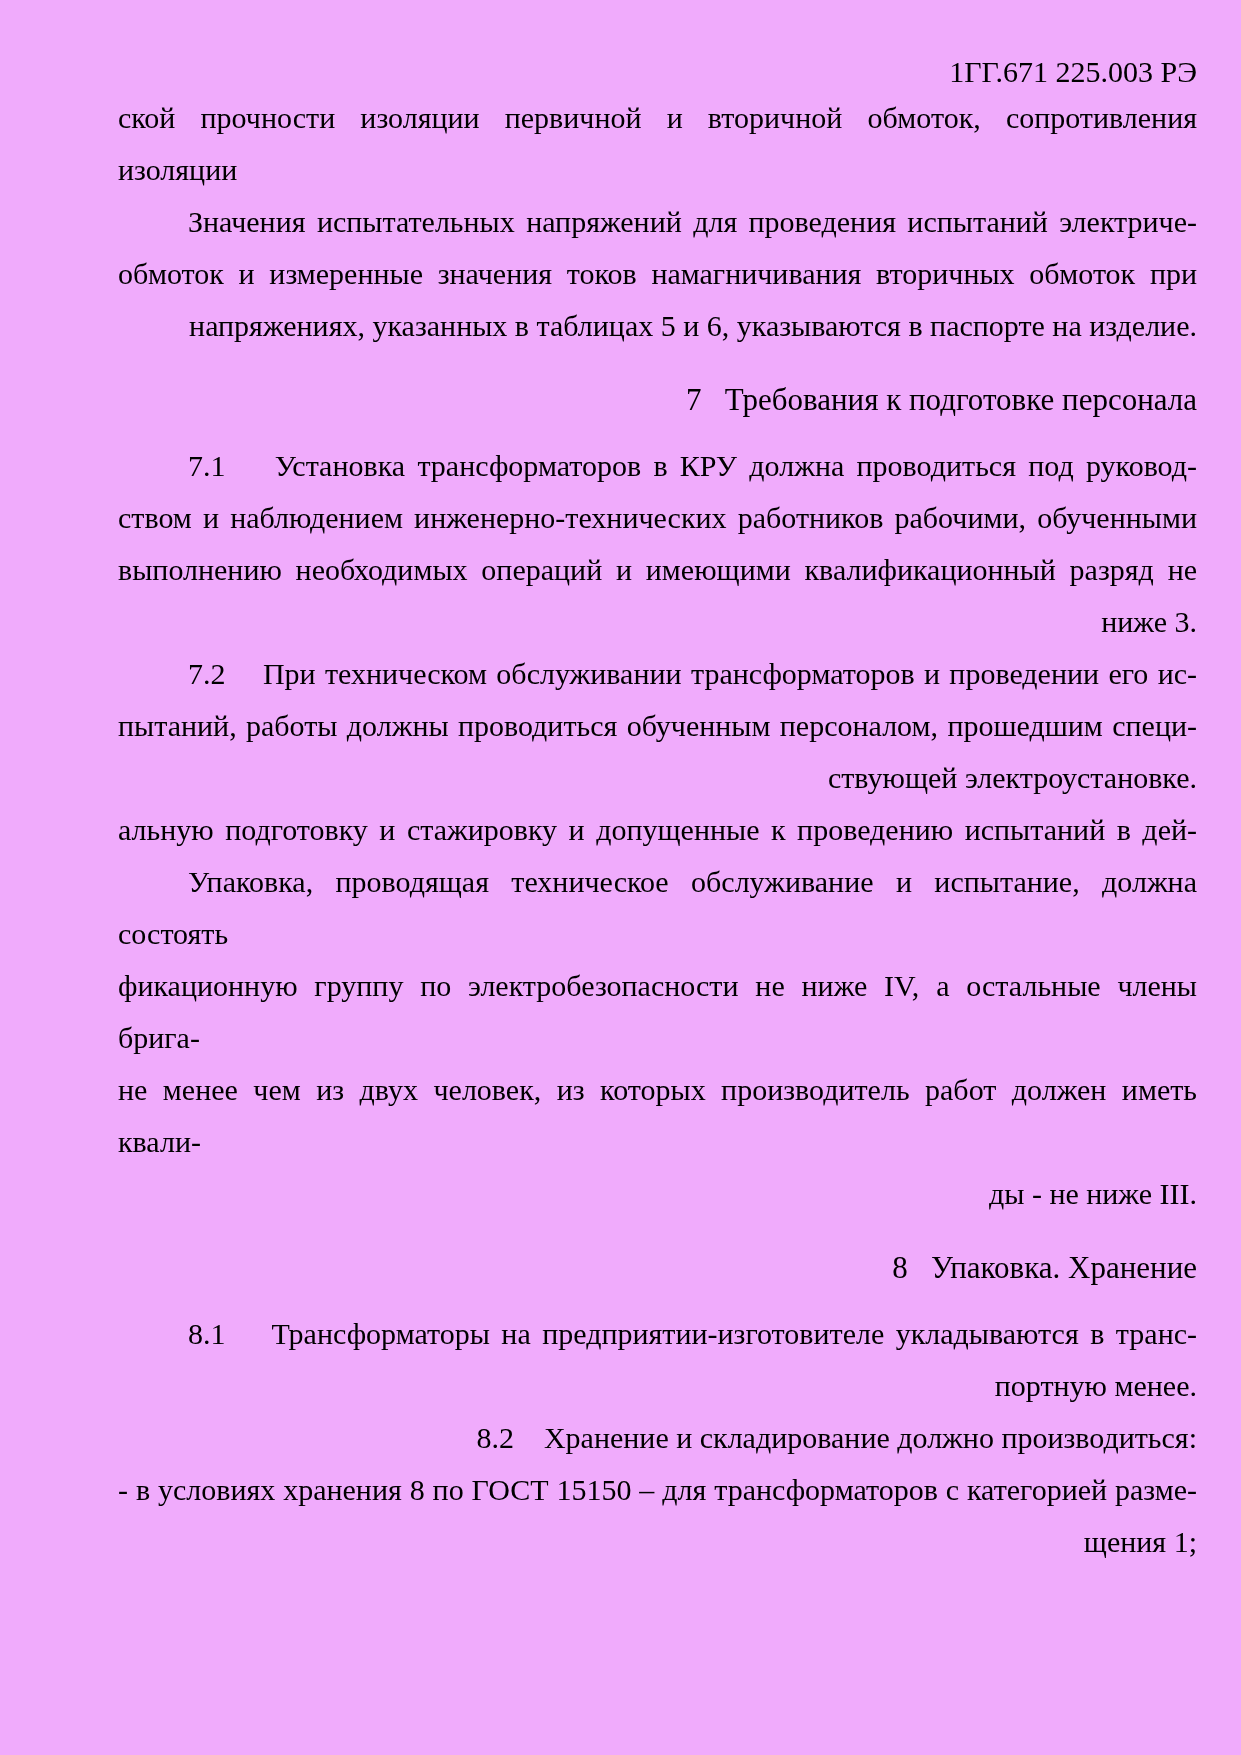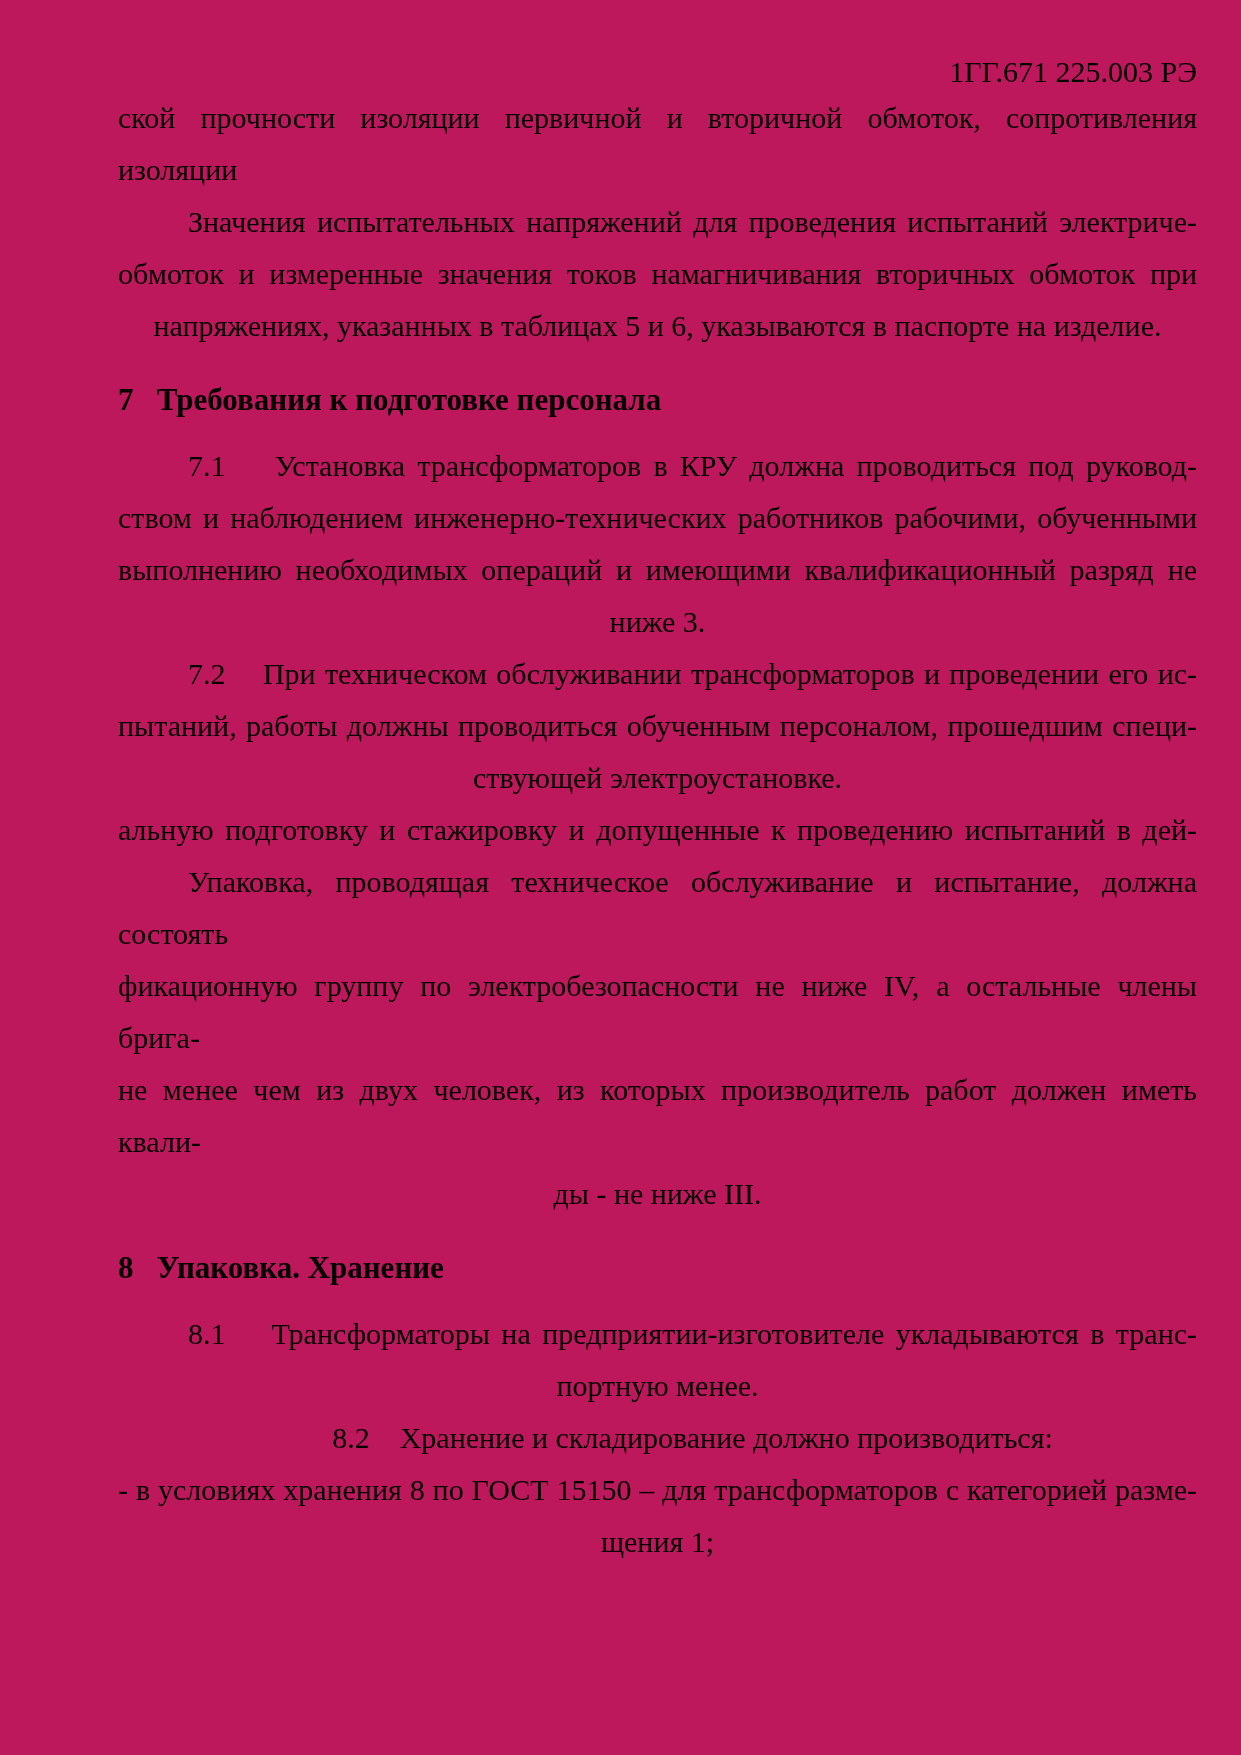--- a/index.html
+++ b/index.html
@@ -5,55 +5,55 @@
   html, body {
     margin: 0;
     padding: 0;
     background: #ffffff;
   }
   .page {
     position: relative;
     width: 1241px;
     height: 1755px;
     margin: 0 auto;
-    background: #be185d;
+    background: #f0abfc;
     color: #000000;
     font-family: "Liberation Serif", "DejaVu Serif", serif;
     box-sizing: border-box;
     padding: 52px 44px 16px 118px;
     overflow: hidden;
   }
   .doc-header {
     font-size: 30px;
     line-height: 40px;
     text-align: right;
     white-space: nowrap;
   }
   .para {
     margin: 0;
     font-size: 30px;
     line-height: 52px;
   }
   .line {
-    text-align: center;
+    text-align: right;
   }
   .line.j {
     text-align: justify;
     text-align-last: justify;
     text-justify: inter-word;
   }
   .line.indent {
     text-indent: 70px;
   }
   .heading {
     margin: 22px 0 14px 0;
     font-size: 31px;
-    font-weight: bold;
+    font-weight: normal;
     line-height: 52px;
-    text-align: left;
+    text-align: right;
   }
 </style>
 </head>
 <body>
 
 <div class="page">
   <div class="doc-header">1ГГ.671 225.003 РЭ</div>
 
   <div id="content">
       <div class="para">

